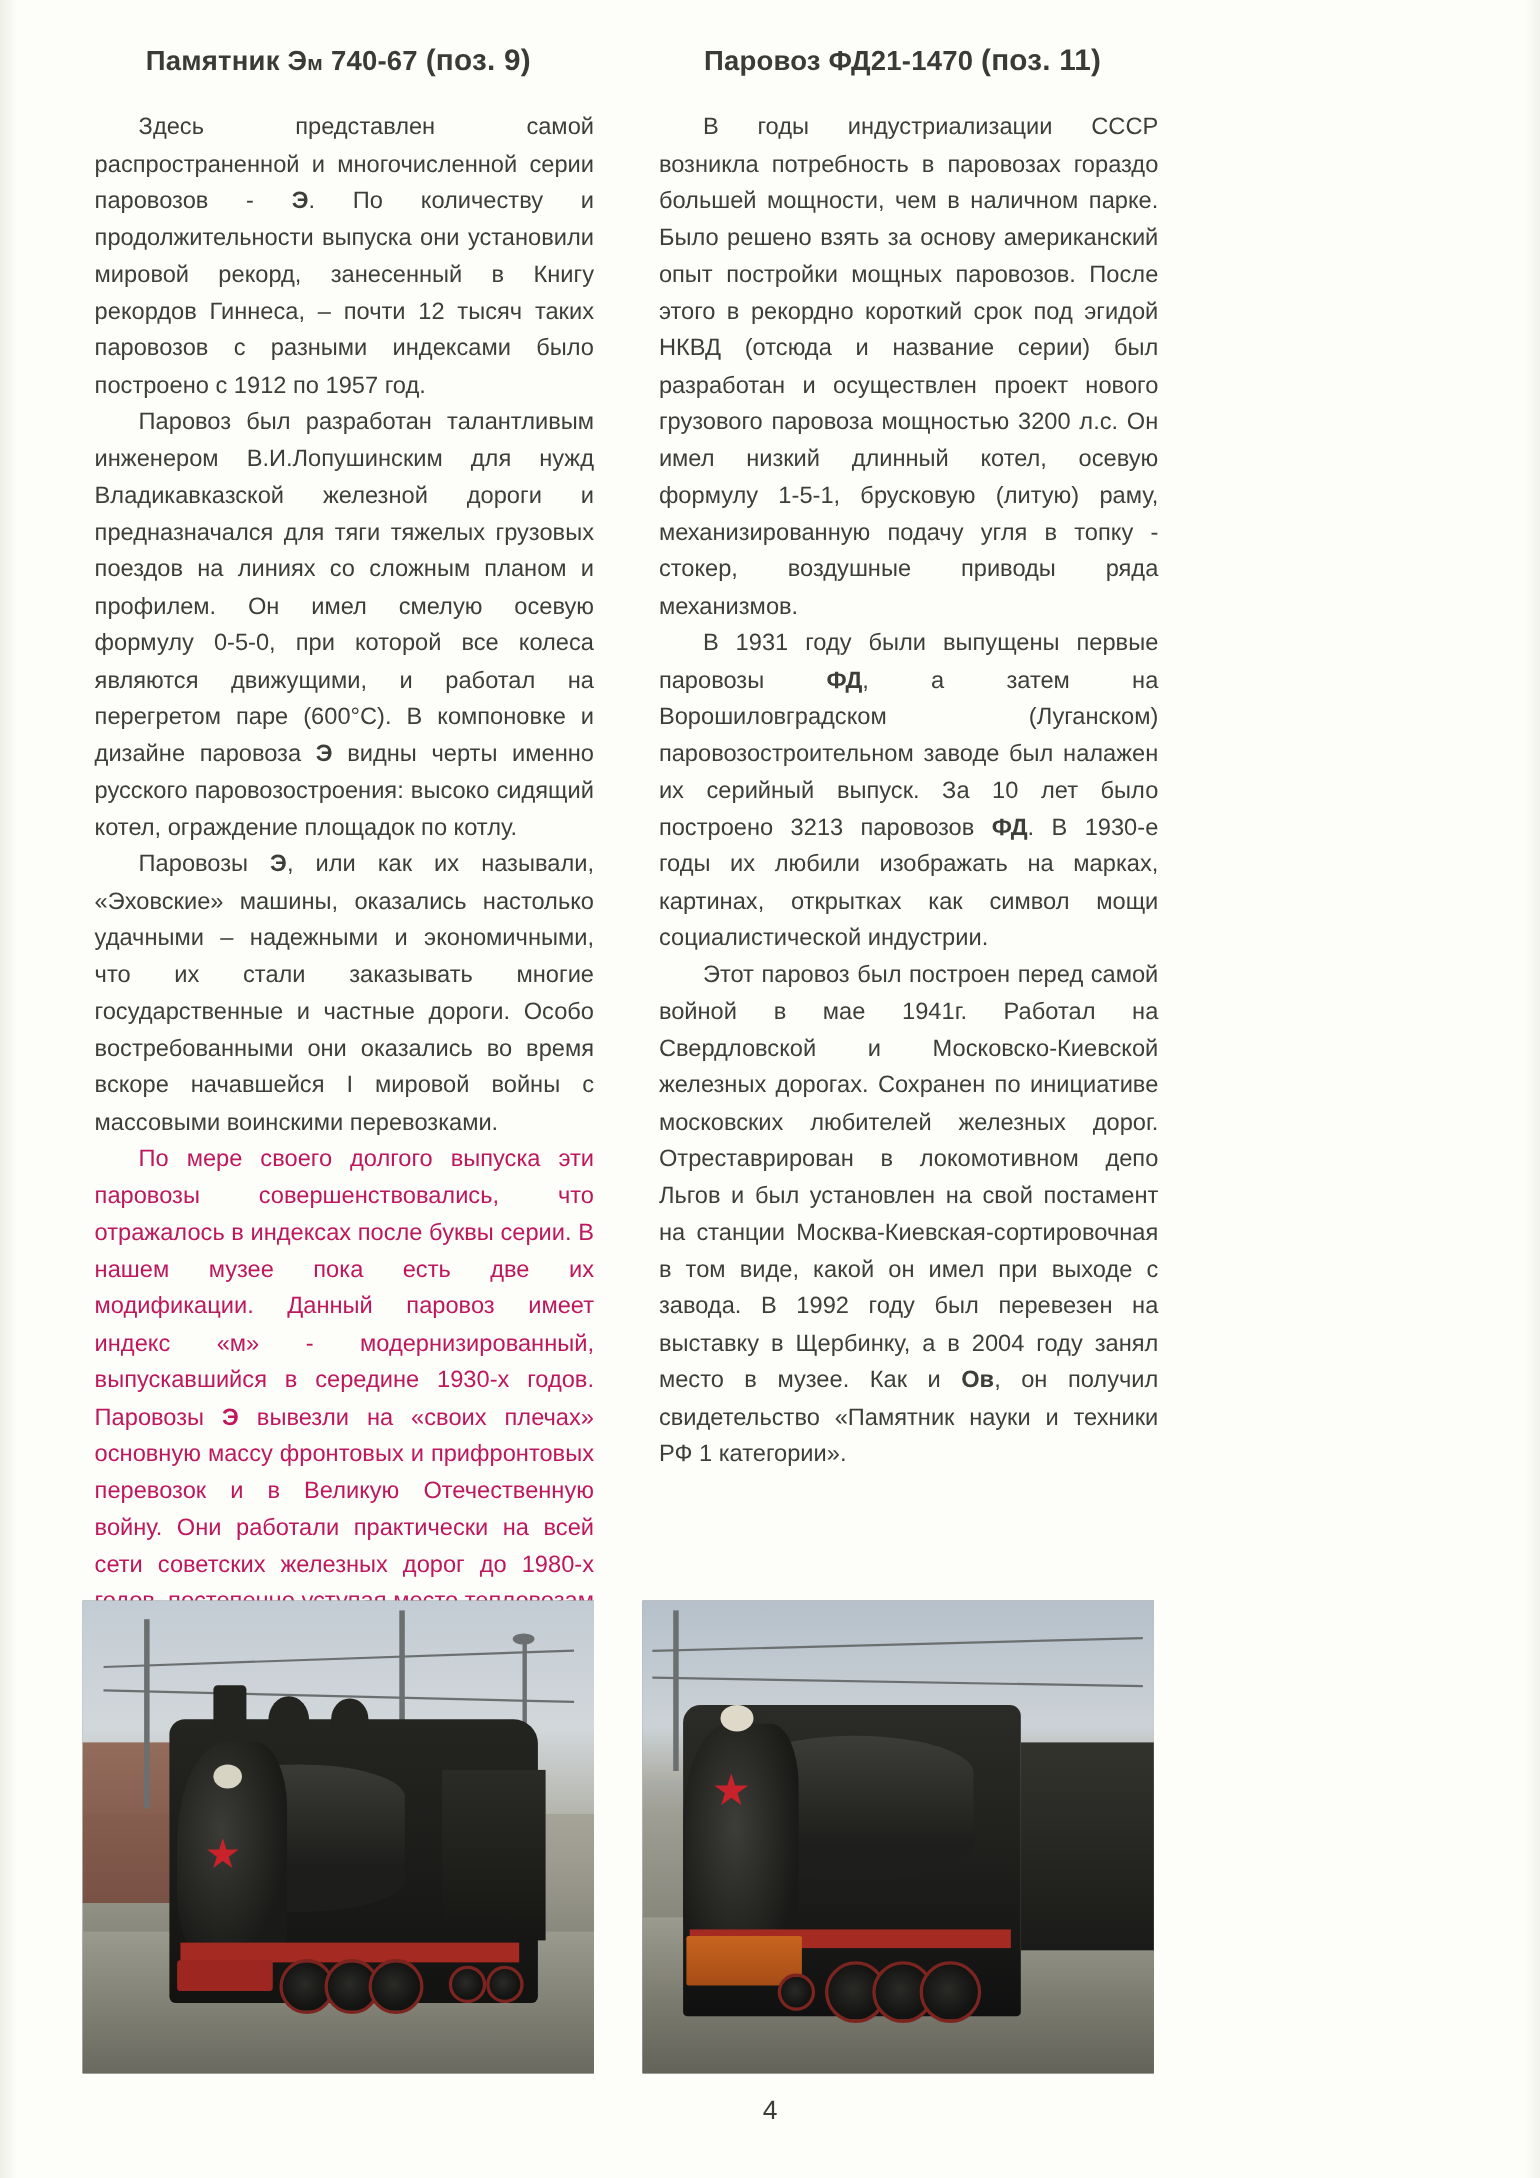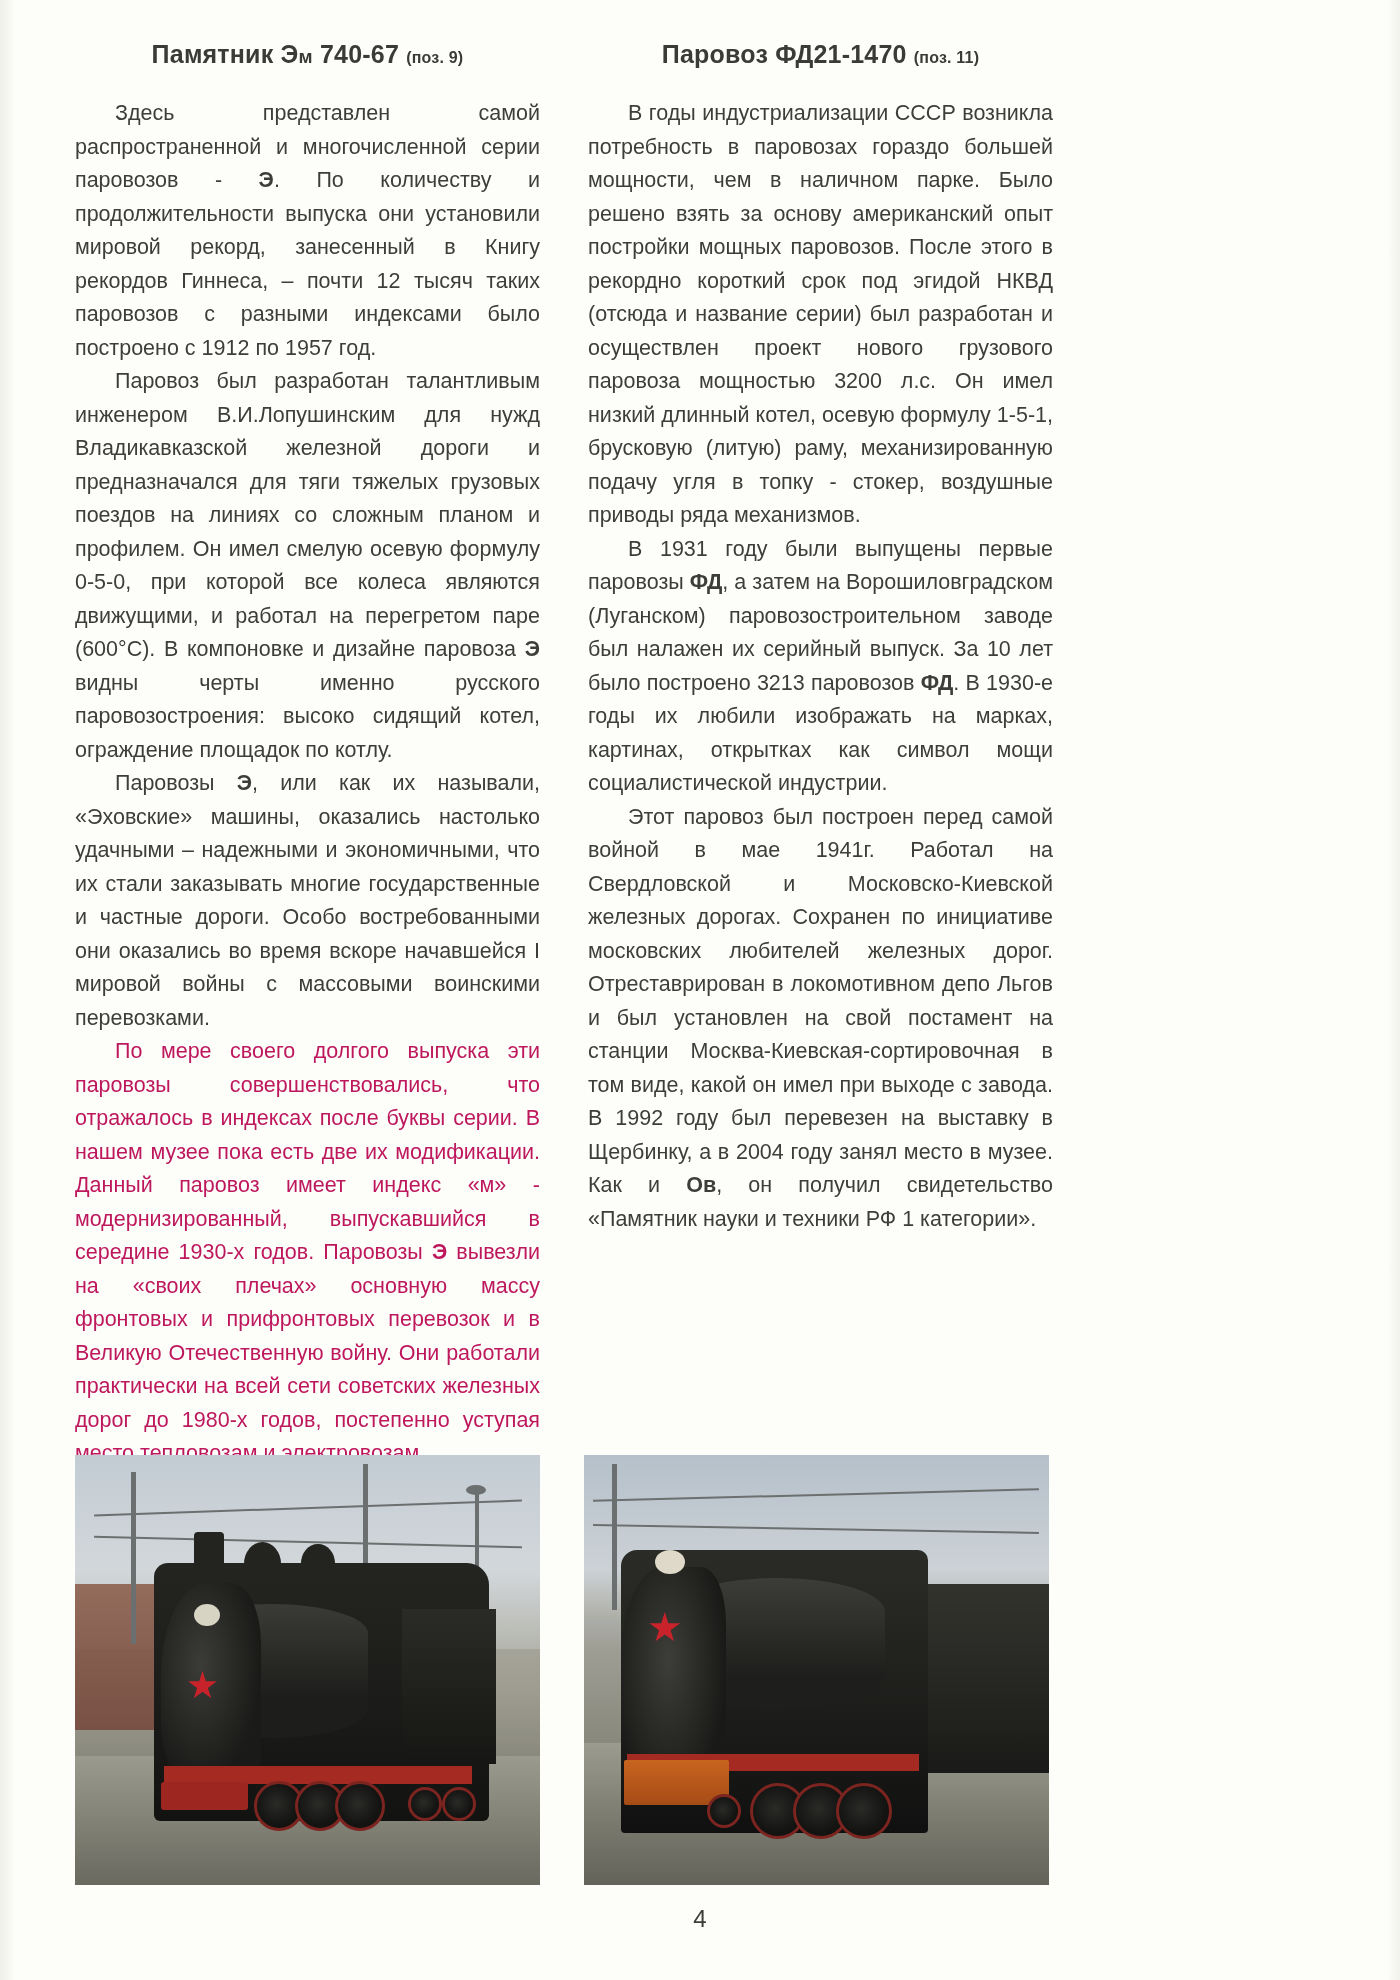--- a/index.html
+++ b/index.html
@@ -56,26 +56,26 @@
     text-align: center;
     margin: 0 0 28px 0;
     letter-spacing: 0.2px;
     color: #3a3a37;
     white-space: nowrap;
   }
   h1.heading .sub {
     font-size: 19px;
   }
   h1.heading .pos {
-    font-size: 16px;
+    font-size: 27px;
     font-weight: bold;
   }
 
   p.para {
-    margin: 0 0 0 0;
+    margin: 0 0 0 11px;
     font-size: 21.5px;
     line-height: 33.5px;
     text-align: justify;
     text-indent: 40px;
     color: #3d3d3a;
     hyphens: none;
   }
   p.para.faded {
     color: #be185d;
   }

